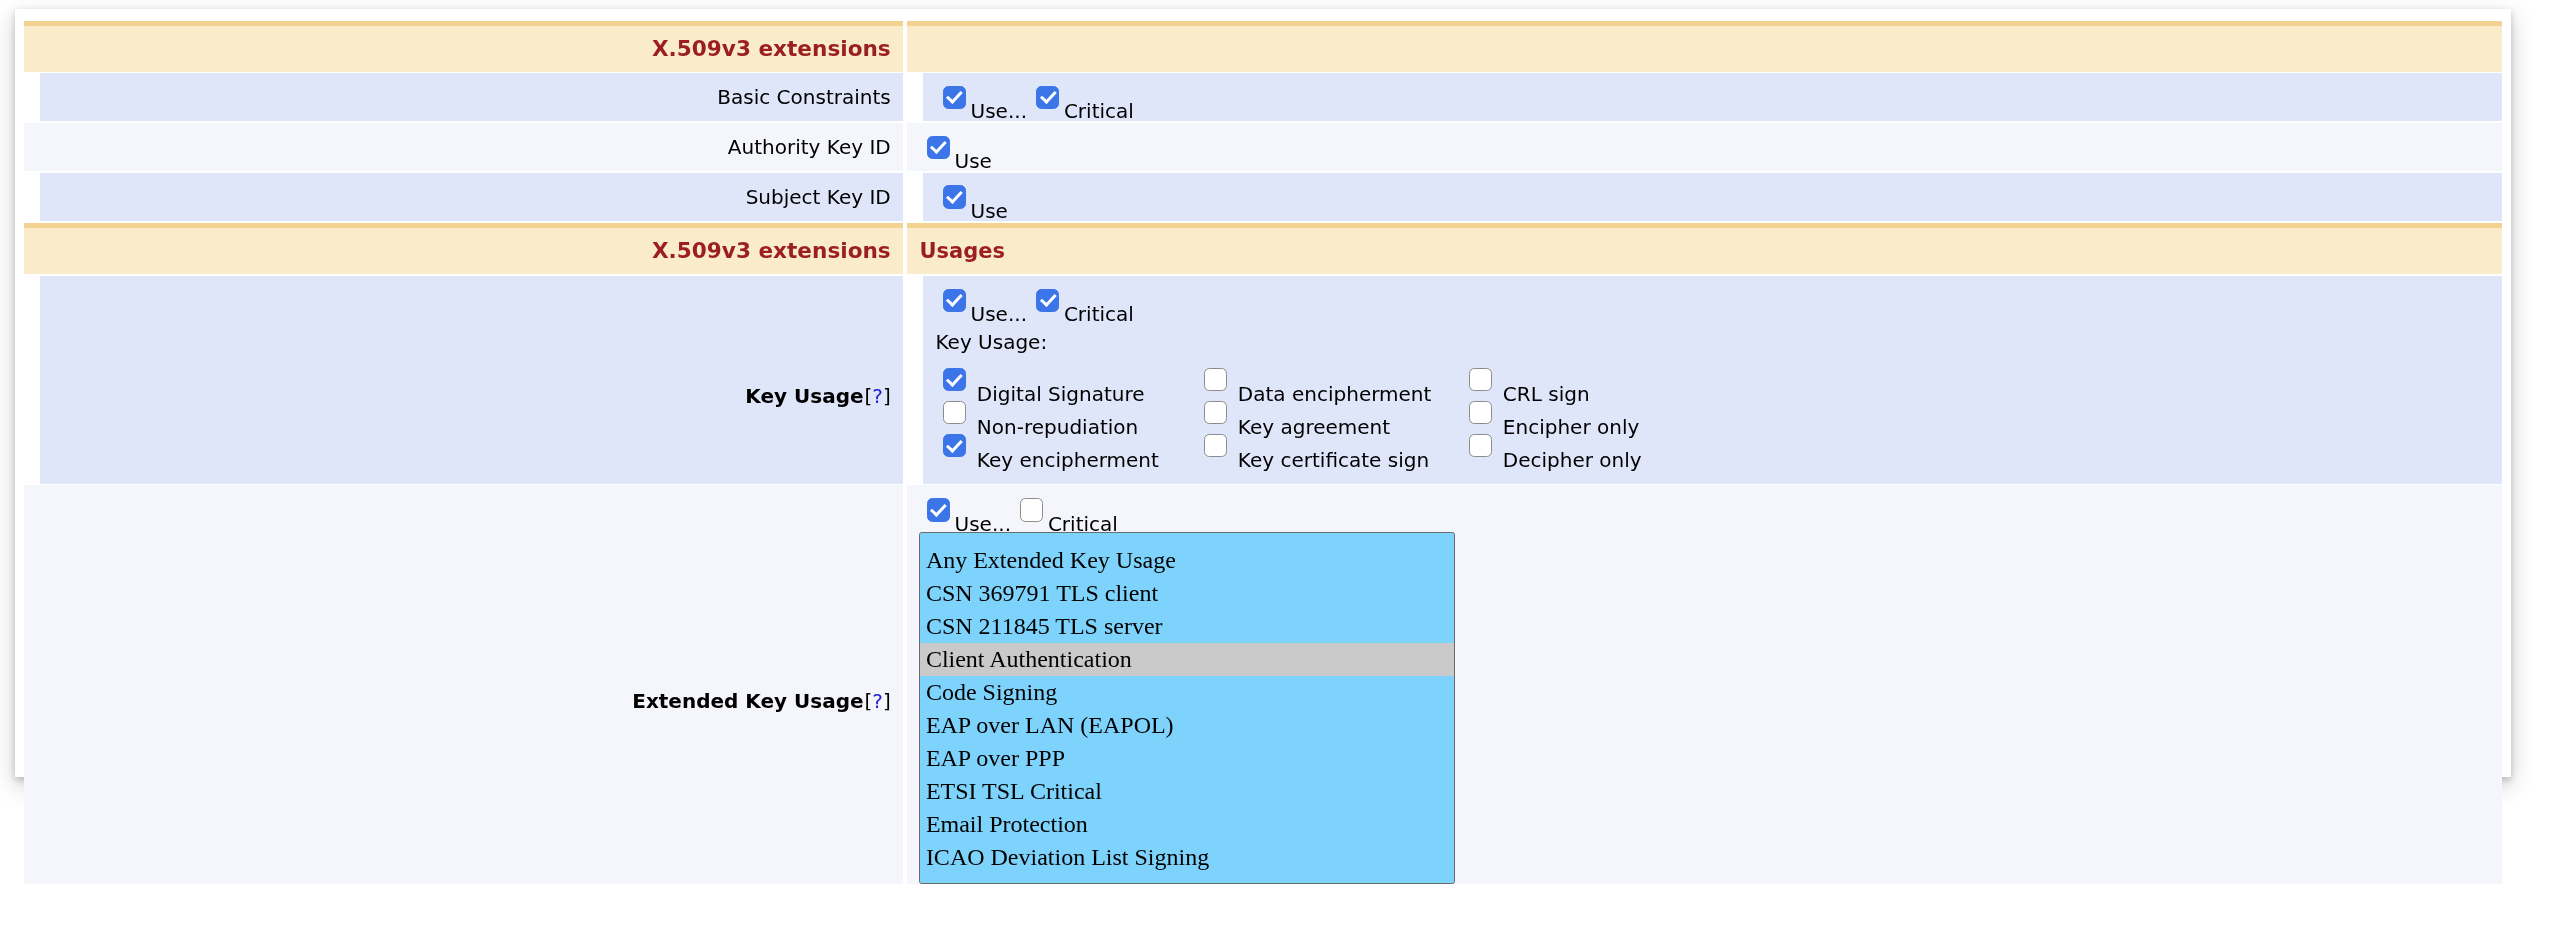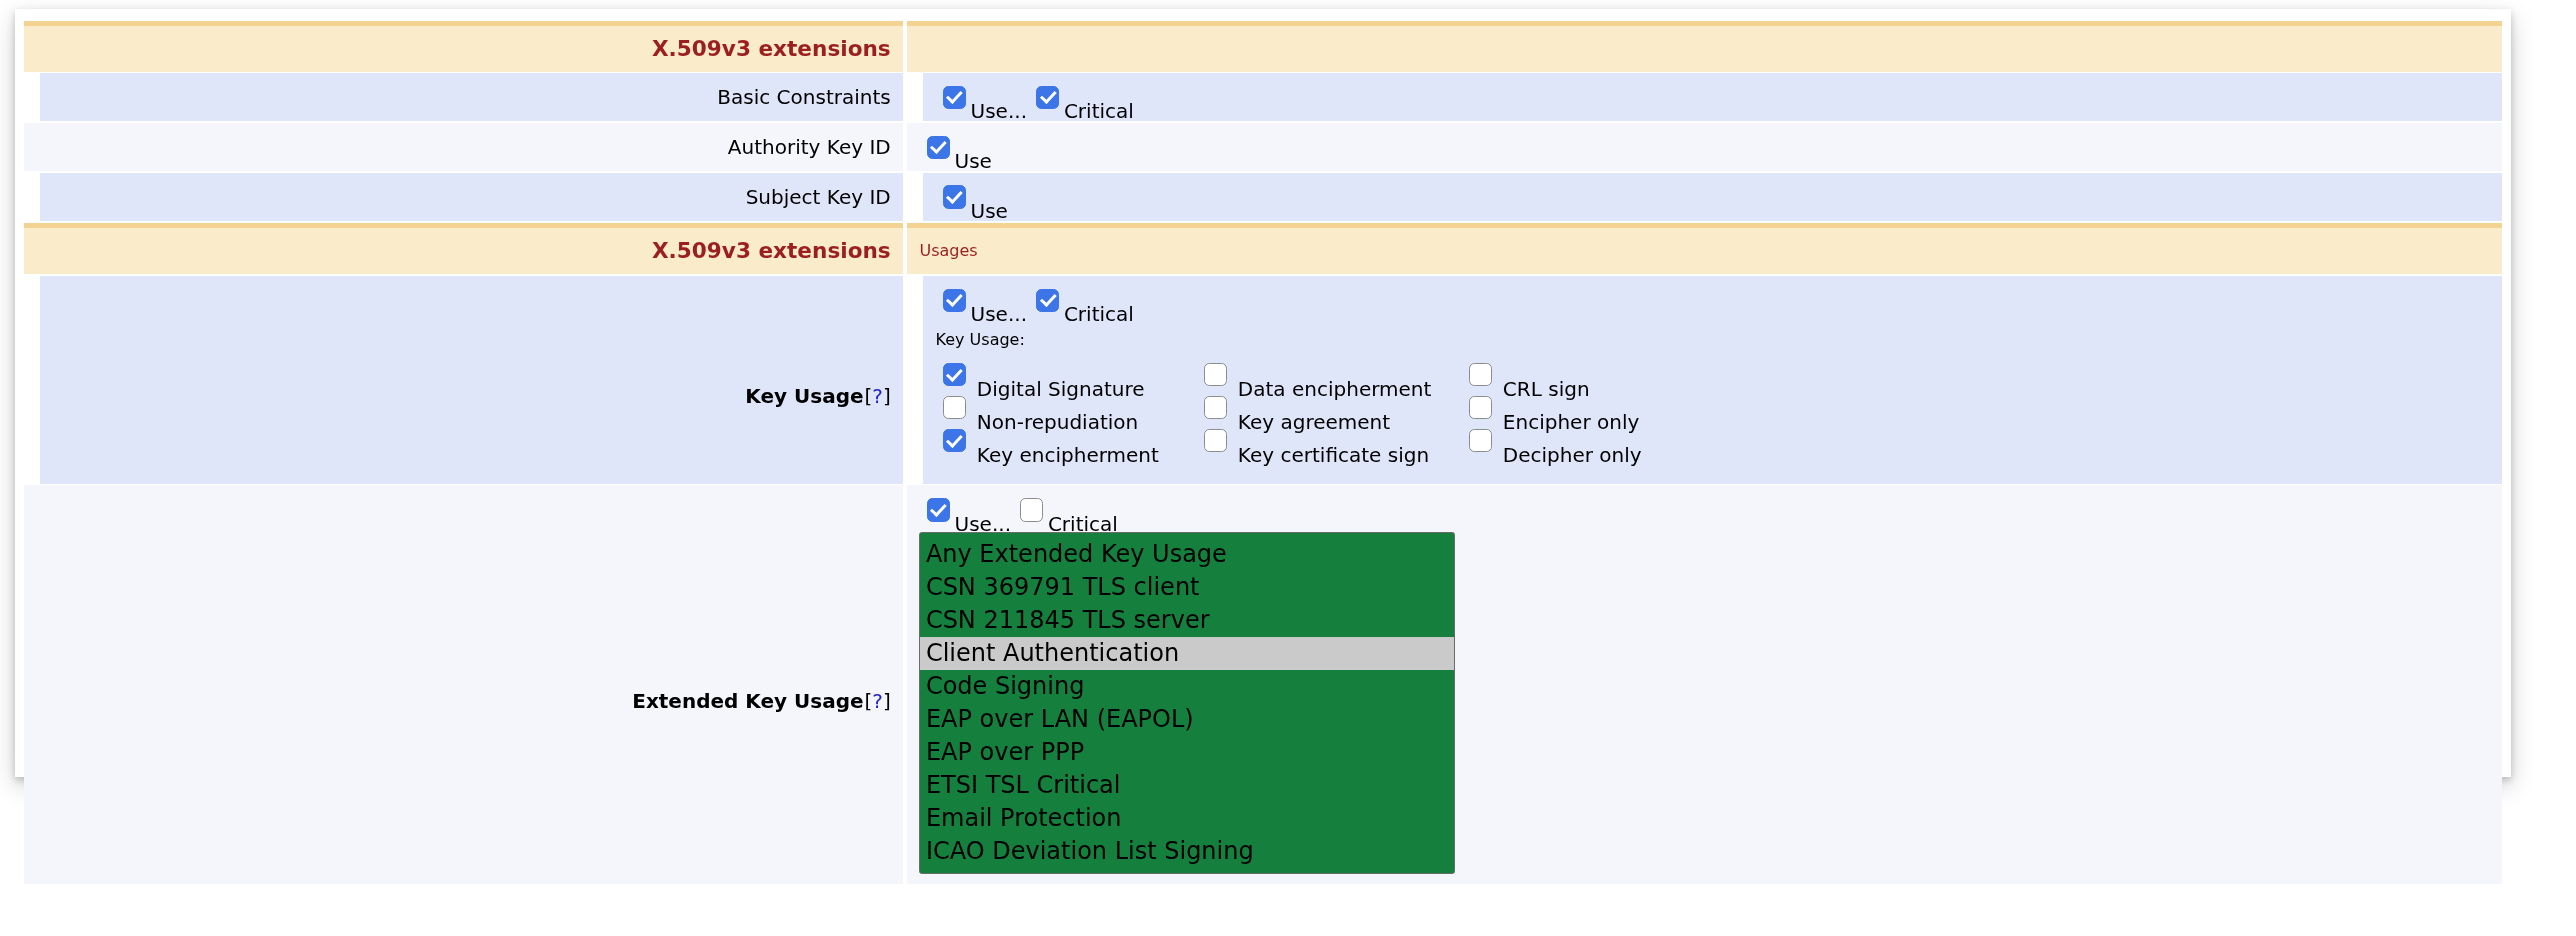--- a/index.html
+++ b/index.html
@@ -22,46 +22,47 @@
   .h57{height:51px;}
   .r53{height:48px;}
   .r231{height:208px;}
   .r443{height:399px;}
   .alt1{background:#E0E6FA;margin-left:16px;}
   .alt2{background:#F5F6FC;}
   .hcell{background:#FAECCB;border-top:5.4px solid #F2D392;}
   .lcell{display:flex;align-items:center;justify-content:flex-end;padding-right:12.6px;font-size:20px;white-space:nowrap;}
   .vcell{display:flex;align-items:center;padding-left:12.6px;font-size:20px;}
   .hcell.lcell .htitle{font-weight:bold;font-size:21.6px;color:#9C1F1F;}
-  .hcell.vcell{font-size:16px;color:#9C1F1F;}
+  .hcell.vcell{font-size:21px;color:#9C1F1F;font-weight:bold;}
   .top{align-items:center;padding-top:32px;}
   .vcell.col{flex-direction:column;align-items:flex-start;padding-top:12.6px;}
   .b{font-weight:bold;}
   .help{font-size:20px;margin-left:0.9px;}
   .help .q{color:#2222CC;}
   .line{display:flex;align-items:center;}
   .pair{display:inline-flex;align-items:center;margin-left:7.2px;cursor:default;}
   .pair + .pair{margin-left:9px;}
   .cb{width:23.4px;height:23.4px;border-radius:5.4px;background:#fff;border:1.8px solid #8C8C8C;box-sizing:border-box;flex:none;position:relative;}
   .cb.on{background:#3B75E8;border-color:#3B75E8;}
   .cb.on::after{
     content:"";position:absolute;left:3.6px;top:4.5px;width:11.7px;height:6.3px;
     border-left:3.2px solid #fff;border-bottom:3.2px solid #fff;
     transform:rotate(-47deg);
   }
   .cb-lab{margin-left:4.5px;font-size:20px;position:relative;top:14px;white-space:nowrap;text-align:center;}
-  .group-label{margin-top:18px;font-size:16px;}
+  .group-label{margin-top:18px;font-size:20px;}
   .ku-grid{display:grid;grid-template-columns:261px 265px auto;row-gap:9px;margin:13.5px 0 0 7.2px;}
   .cb-item{display:flex;align-items:center;}
   .cb-item .cb{margin-right:10.8px;}
   .cb-item .cb-lab{margin-left:0;}
   .listbox{
     margin-top:10px;width:536px;box-sizing:border-box;
-    border:1.8px solid #6B6B6B;border-radius:2.7px;background:#15803d;padding:5px 0;
+    border:1.8px solid #6B6B6B;border-radius:2.7px;background:#7dd3fc;padding:11px 0;
     overflow:hidden;
+    font-family:Liberation Serif, serif;
   }
   .opt{font-size:24px;line-height:33px;height:33px;padding-left:5.4px;white-space:nowrap;cursor:default;}
   .opt.sel{background:#CACACA;}
 </style>
 </head>
 <body>
 
 <div class="card">
   <div class="tbl">
 

